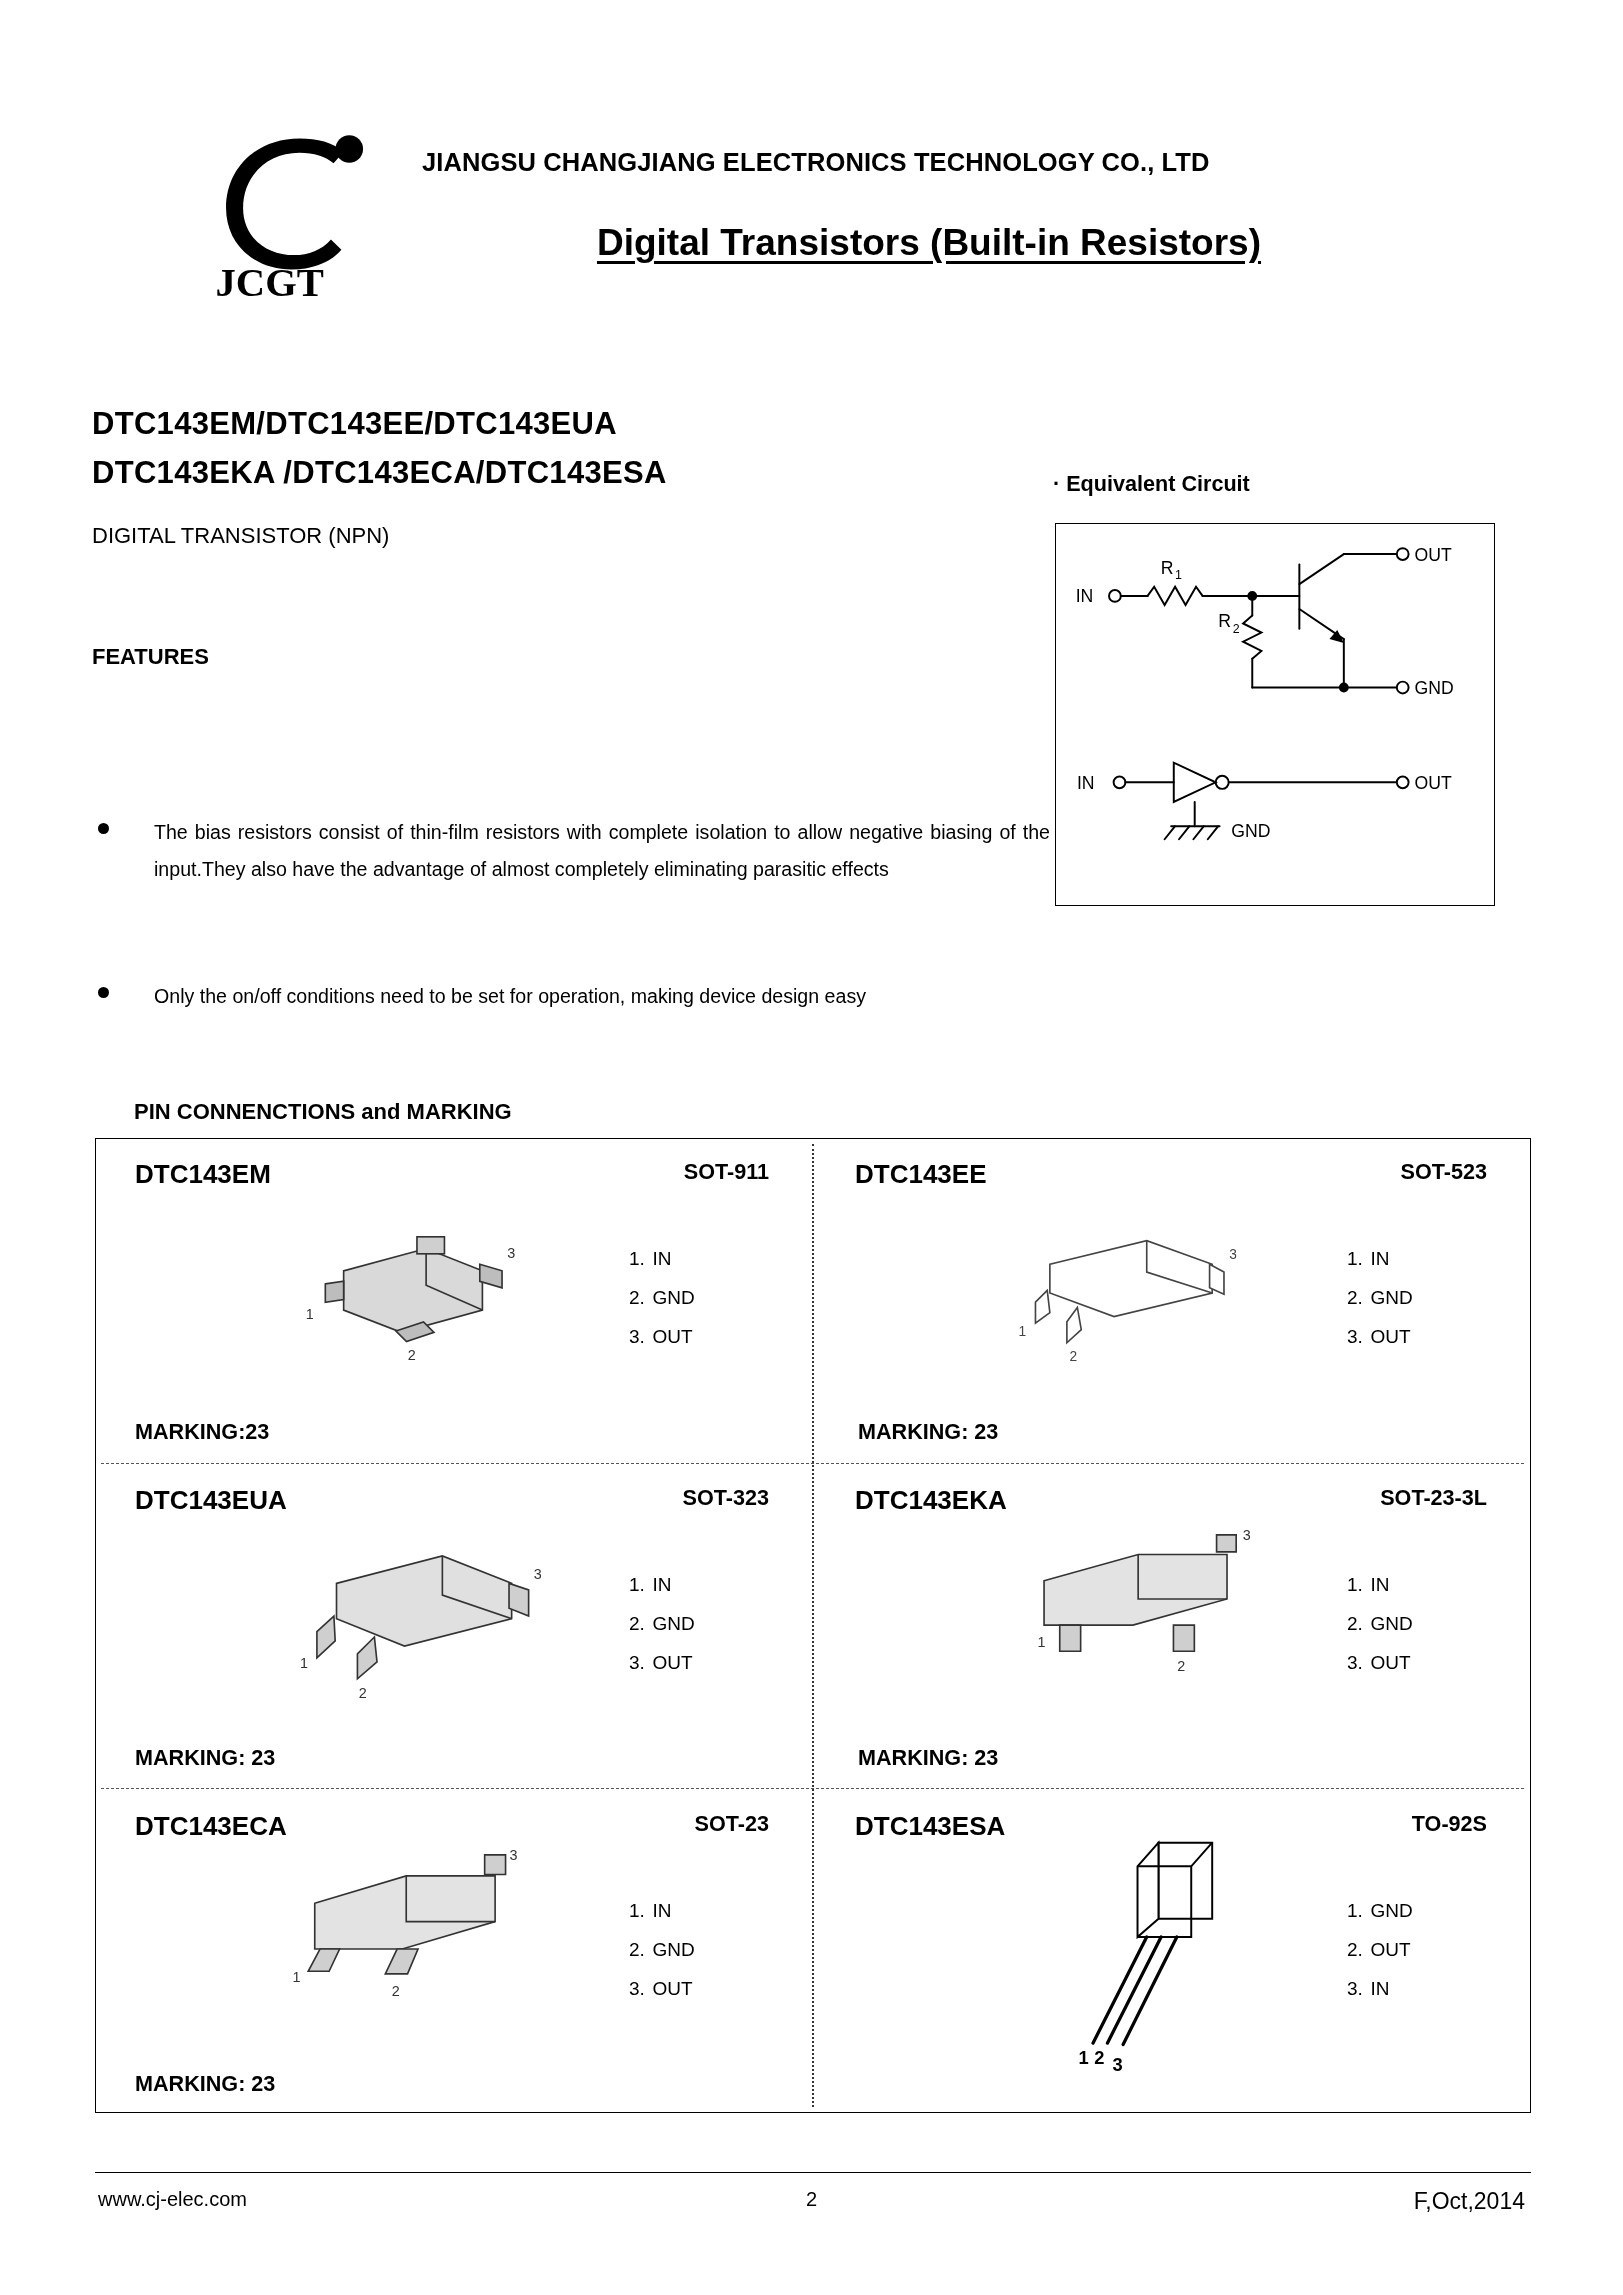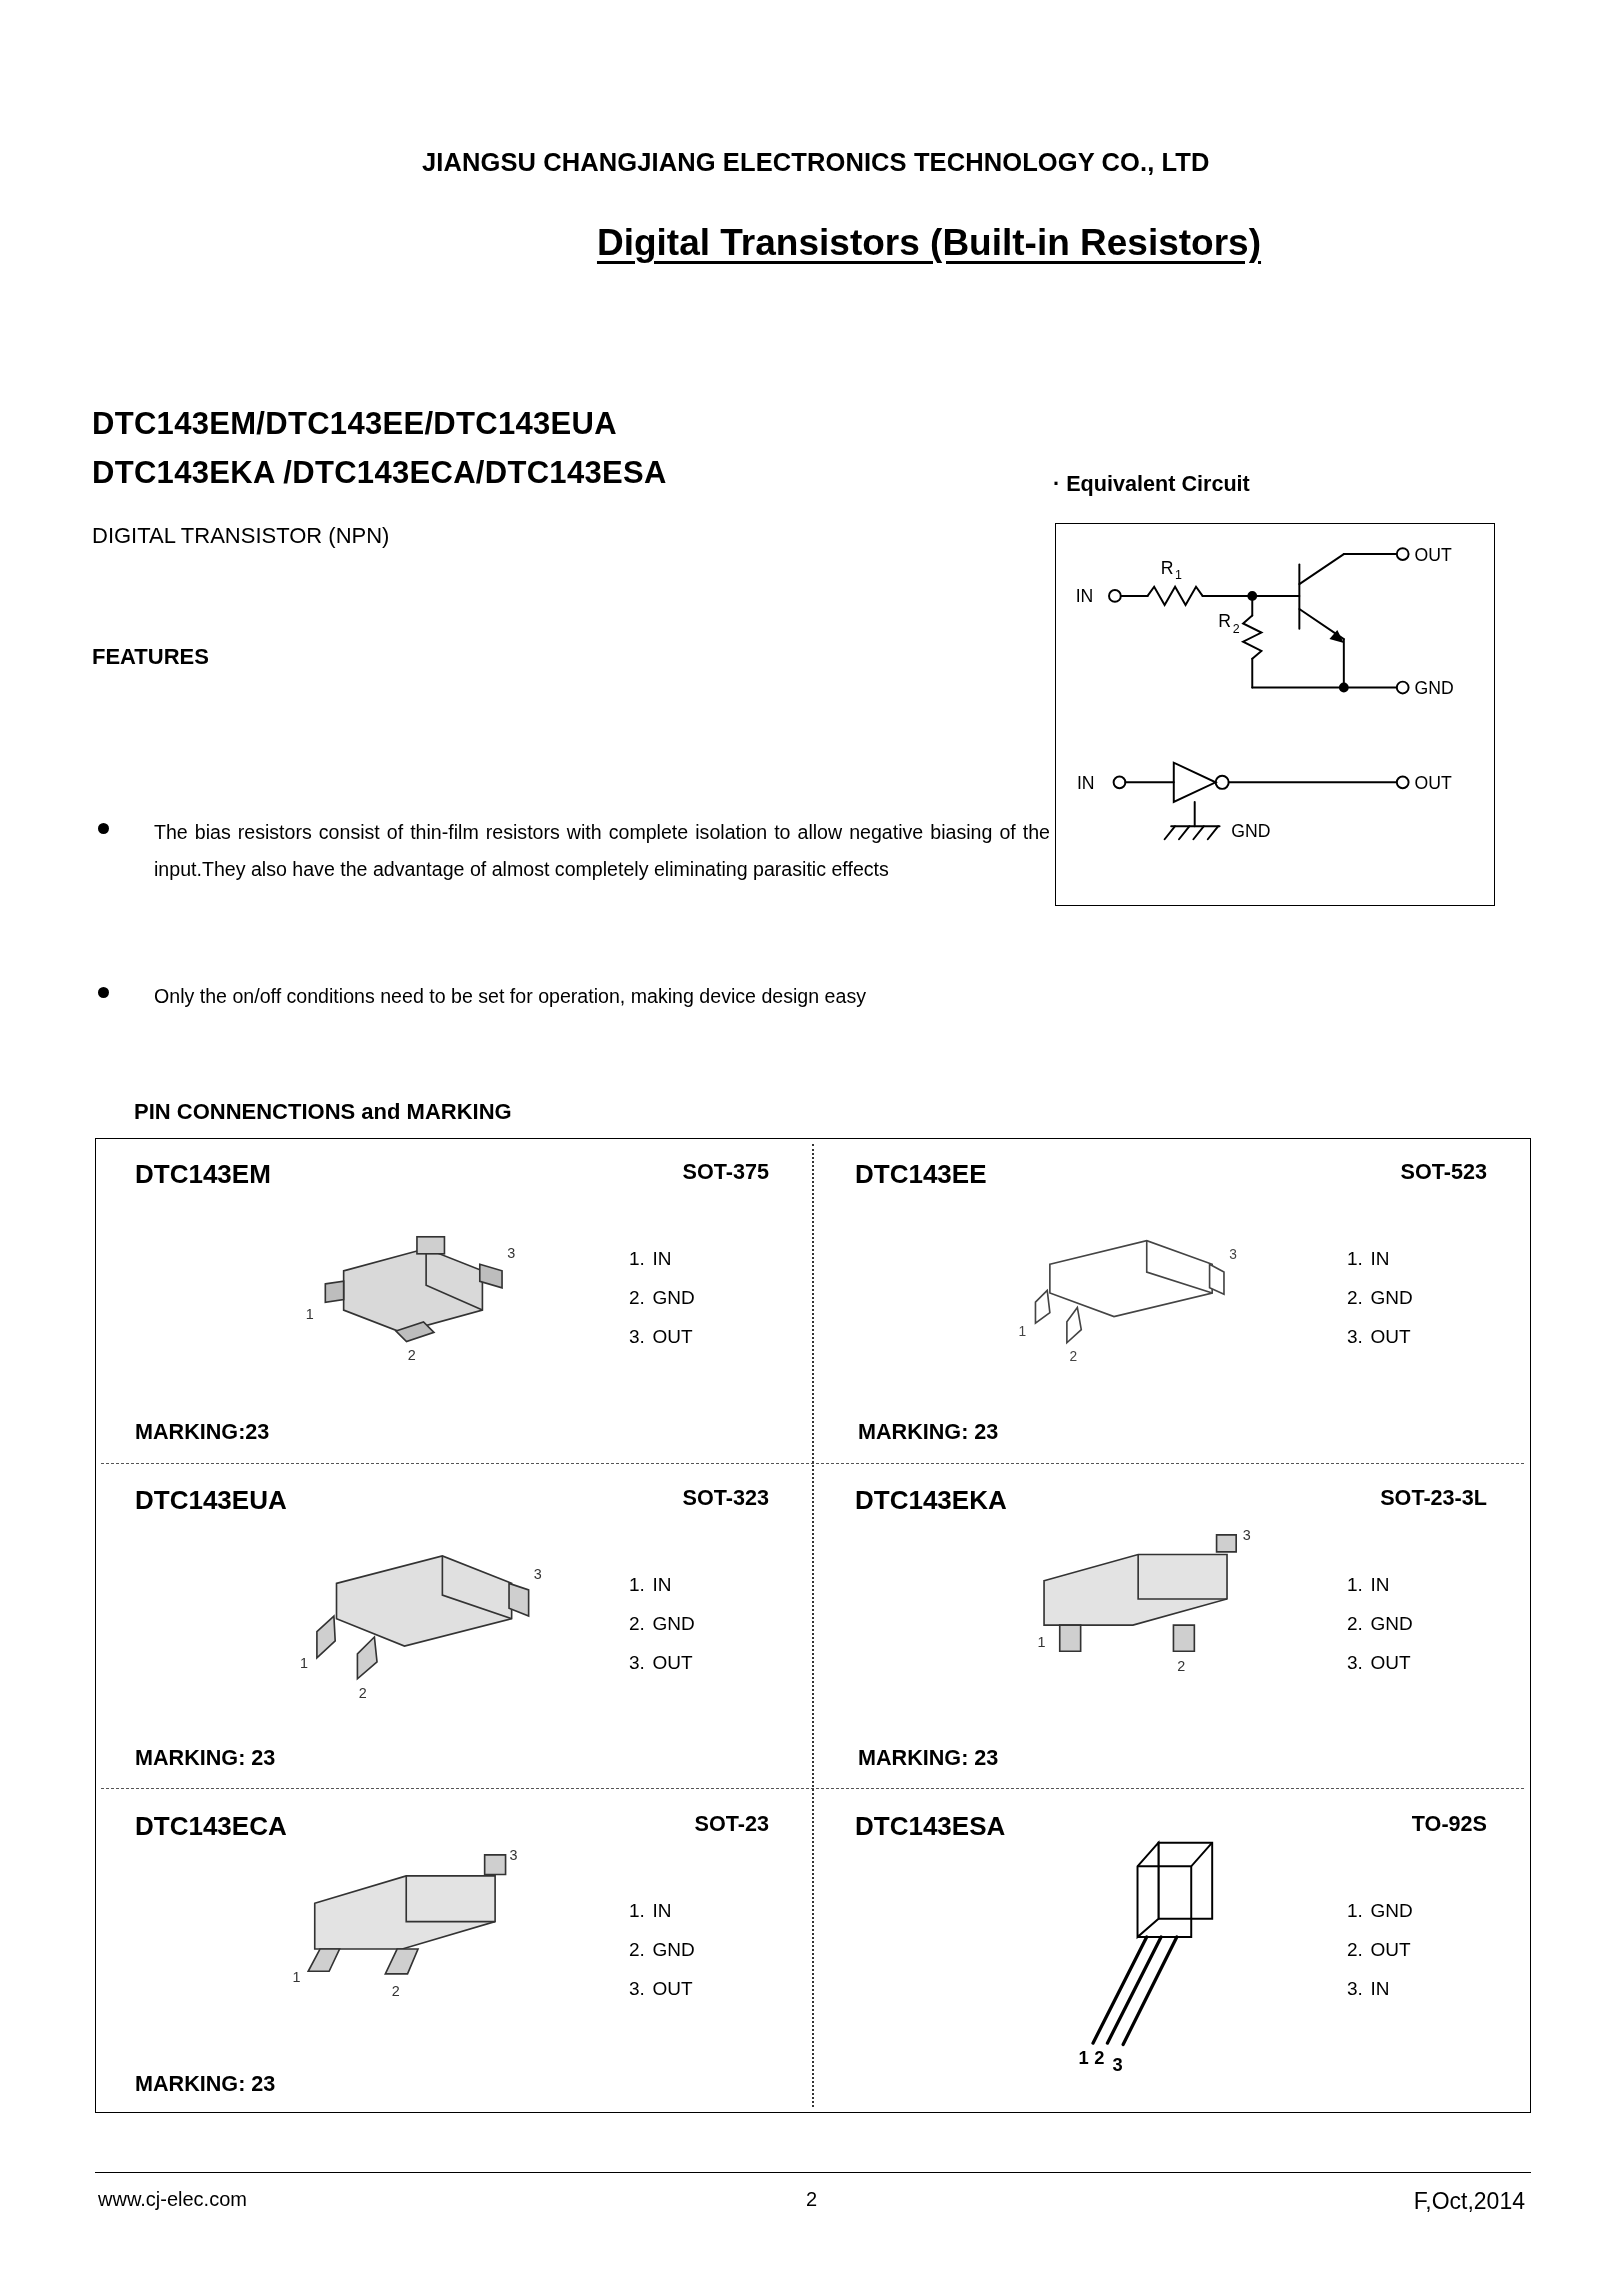--- a/index.html
+++ b/index.html
@@ -246,20 +246,27 @@
     top: 2188px;
     font-size: 23px;
   }
 </style>
 </head>
 <body>
 
 <div class="page">
 
   <div class="header">
+    <div class="logo">
+      <svg width="177" height="177" viewBox="0 0 270 270" xmlns="http://www.w3.org/2000/svg">
+        <path d="M138 22 C72 22 26 68 26 128 C26 184 70 222 126 222 C160 222 186 210 202 192 L186 176 C172 192 152 200 130 200 C86 200 52 172 52 128 C52 80 88 44 138 44 C160 44 178 50 190 60 L206 42 C188 28 166 22 138 22 Z" fill="#000"></path>
+        <circle cx="214" cy="38" r="21" fill="#000"></circle>
+        <text x="10" y="262" font-family="Liberation Serif, serif" font-size="62" font-weight="bold" fill="#000">JCGT</text>
+      </svg>
+    </div>
     <div class="company-name">JIANGSU CHANGJIANG ELECTRONICS TECHNOLOGY CO., LTD</div>
     <div class="doc-title">Digital Transistors (Built-in Resistors)</div>
   </div>
 
   <div class="partline1">DTC143EM/DTC143EE/DTC143EUA</div>
   <div class="partline2">DTC143EKA /DTC143ECA/DTC143ESA</div>
   <div class="subtitle">DIGITAL TRANSISTOR (NPN)</div>
 
   <div class="features-title">FEATURES</div>
 
@@ -335,21 +342,21 @@
 
   <div class="pin-title">PIN CONNENCTIONS and MARKING</div>
 
   <div class="grid">
     <div class="vdiv"></div>
     <div class="hdiv" id="hdiv1"></div>
     <div class="hdiv" id="hdiv2"></div>
 
     <div class="cell" style="left:0px; top:0px;">
       <div class="pkg-name">DTC143EM</div>
-      <div class="pkg-code">SOT-375</div>
+      <div class="pkg-code">SOT-911</div>
       <div class="art">
         <svg width="275" height="216" viewBox="0 0 420 330" xmlns="http://www.w3.org/2000/svg">
           <g stroke="#333" stroke-width="2.5" fill="#d9d9d9">
             <path d="M88 96 L214 62 L300 96 L300 156 L176 190 L88 156 Z"></path>
             <path d="M214 62 L214 118 L300 156" fill="none"></path>
             <rect x="200" y="44" width="42" height="26" fill="#cfcfcf"></rect>
             <path d="M60 116 L88 112 L88 140 L60 144 Z" fill="#bdbdbd"></path>
             <path d="M168 188 L210 174 L226 190 L184 204 Z" fill="#bdbdbd"></path>
             <path d="M296 86 L330 96 L330 122 L296 112 Z" fill="#bdbdbd"></path>
           </g>

